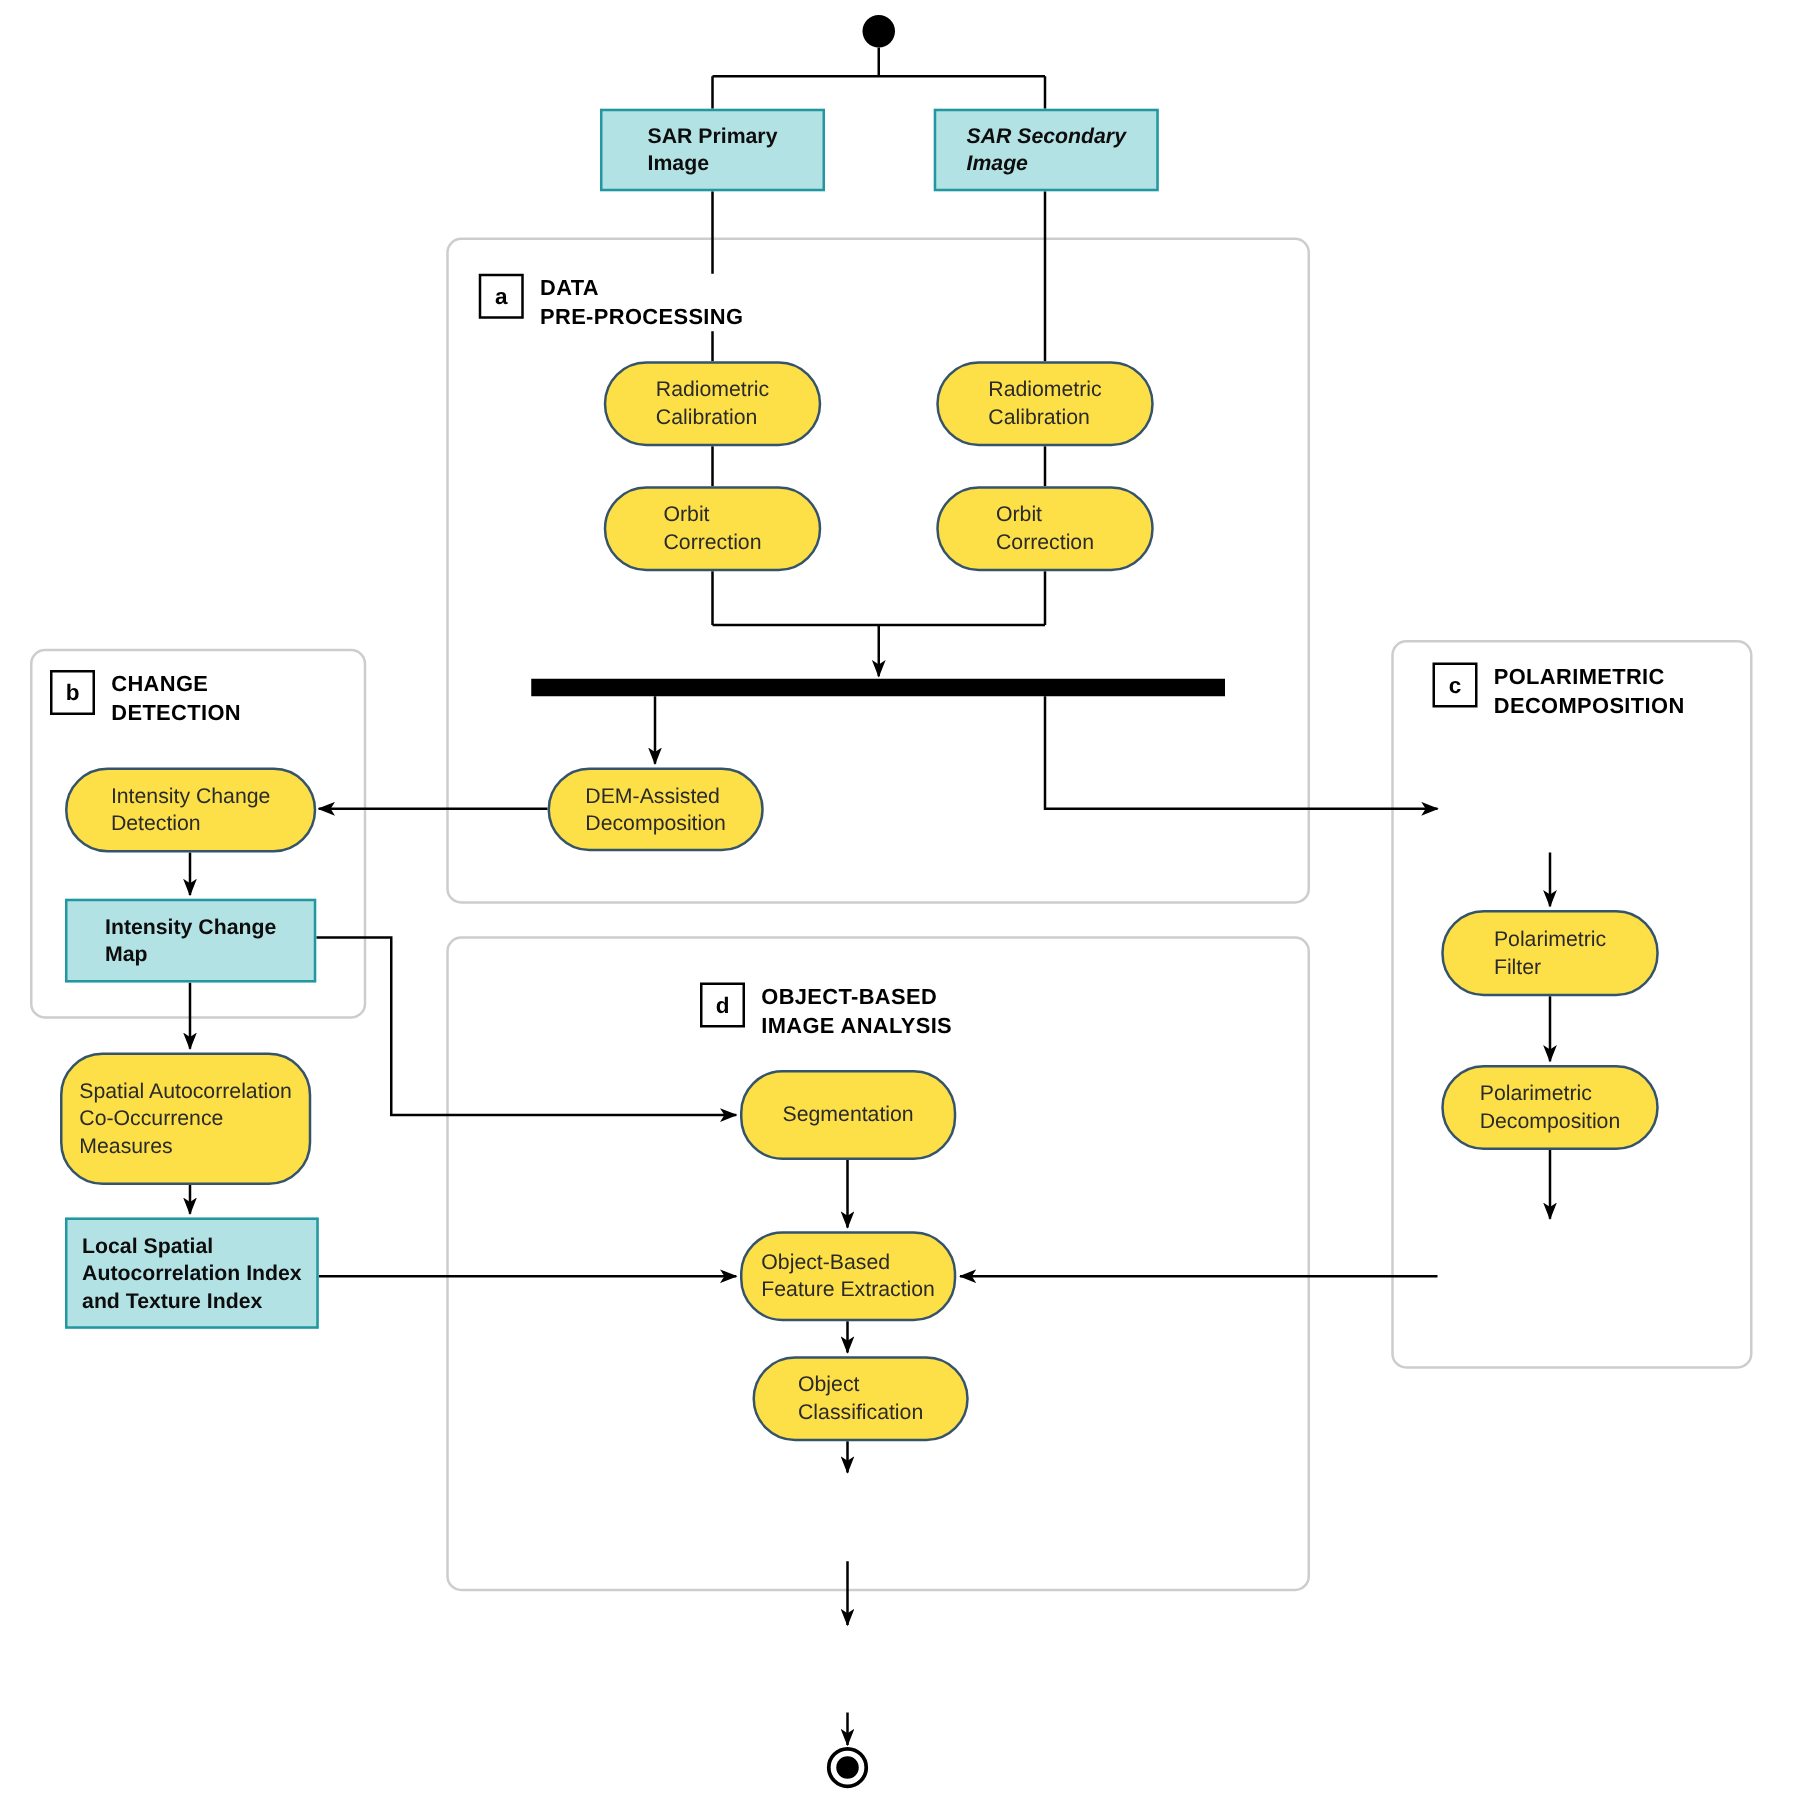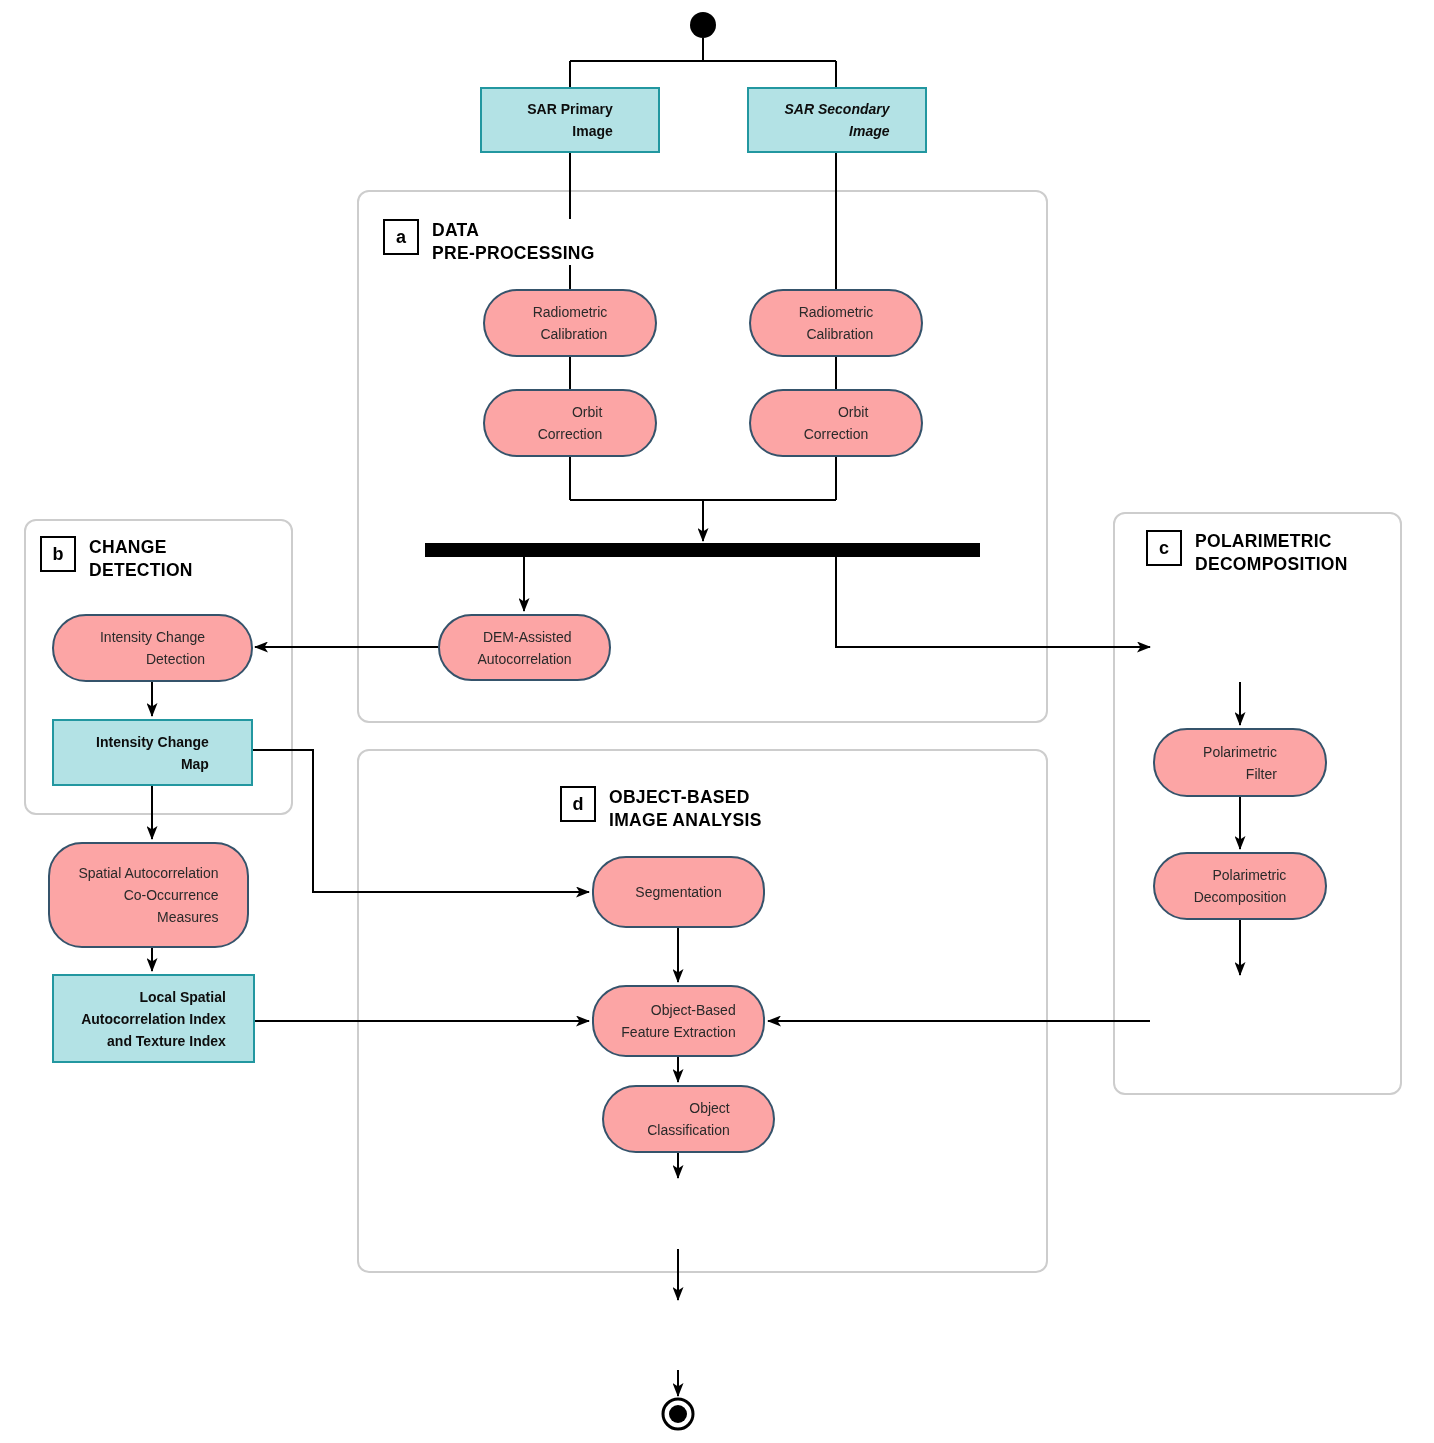--- a/index.html
+++ b/index.html
@@ -17,25 +17,25 @@
     width:36px; height:36px; border:2.5px solid #000; background:#fff;
     display:flex; align-items:center; justify-content:center;
     font-weight:bold; font-size:18px; color:#000; box-sizing:border-box;
   }
   .section-title {
     font-weight:bold; font-size:17.5px; line-height:23px; color:#000;
     white-space:pre-line; letter-spacing:0.3px; padding-top:0px; background:#fff;
   }
   .node {
     position:absolute; display:flex; align-items:center; justify-content:center;
-    text-align:right; white-space:pre-line; box-sizing:border-box; z-index:3;
-    font-size:14px; line-height:22px;
+    text-align:left; white-space:pre-line; box-sizing:border-box; z-index:3;
+    font-size:17px; line-height:22px;
   }
   .pill {
-    background:#fca5a5; border:2px solid #35536b; border-radius:34px; color:#2a2a2a;
+    background:#fde047; border:2px solid #35536b; border-radius:34px; color:#2a2a2a;
   }
   .data-box {
     background:#b3e2e5; border:2.5px solid #2297a0; color:#0d0d0d; font-weight:bold;
   }
 </style>
 </head>
 <body>
 
 <div class="canvas">
 
@@ -129,21 +129,21 @@
 
   <div class="node pill" style="left:483px; top:289px; width:174px; height:68px;">Radiometric
 Calibration</div>
   <div class="node pill" style="left:749px; top:289px; width:174px; height:68px;">Radiometric
 Calibration</div>
   <div class="node pill" style="left:483px; top:389px; width:174px; height:68px;">Orbit
 Correction</div>
   <div class="node pill" style="left:749px; top:389px; width:174px; height:68px;">Orbit
 Correction</div>
   <div class="node pill" style="left:438px; top:614px; width:173px; height:67px;">DEM-Assisted
-Autocorrelation</div>
+Decomposition</div>
   <div class="node pill" style="left:52px;  top:614px; width:201px; height:68px;">Intensity Change
 Detection</div>
   <div class="node pill" style="left:48px;  top:842px; width:201px; height:106px;">Spatial Autocorrelation
 Co-Occurrence
 Measures</div>
   <div class="node pill" style="left:1153px;top:728px; width:174px; height:69px;">Polarimetric
 Filter</div>
   <div class="node pill" style="left:1153px;top:852px; width:174px; height:68px;">Polarimetric
 Decomposition</div>
   <div class="node pill" style="left:592px; top:856px; width:173px; height:72px;">Segmentation</div>

